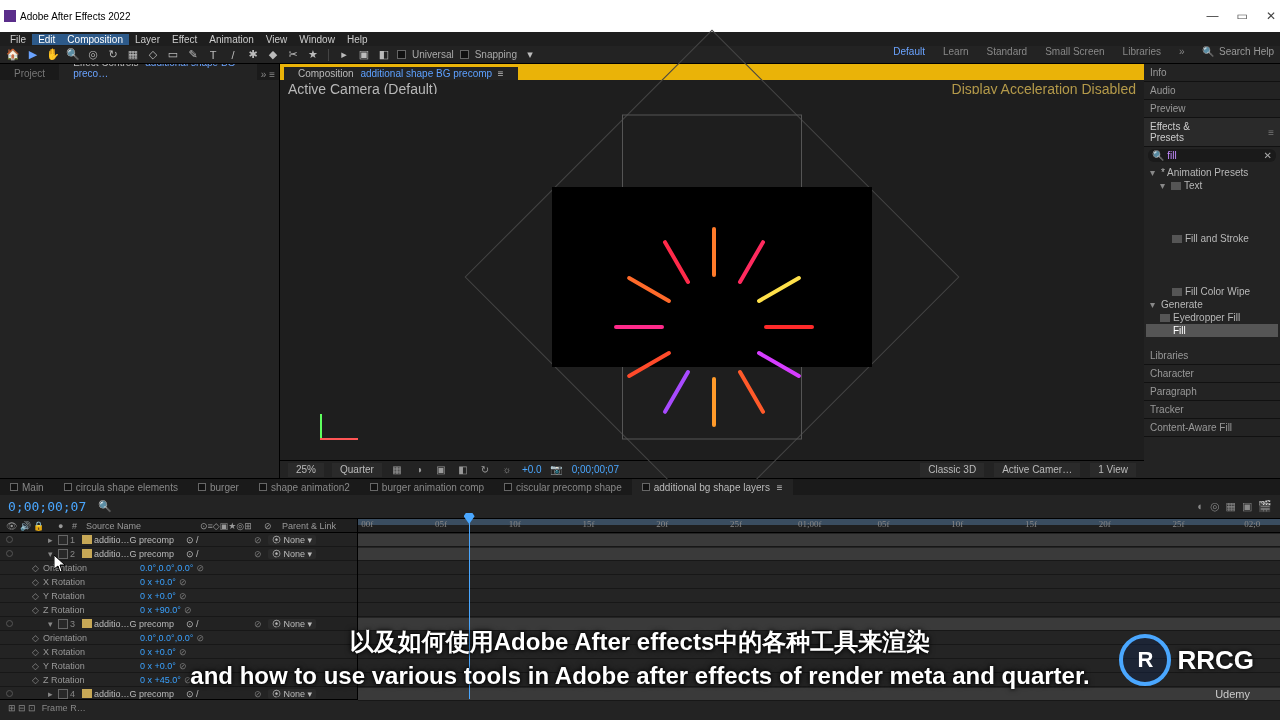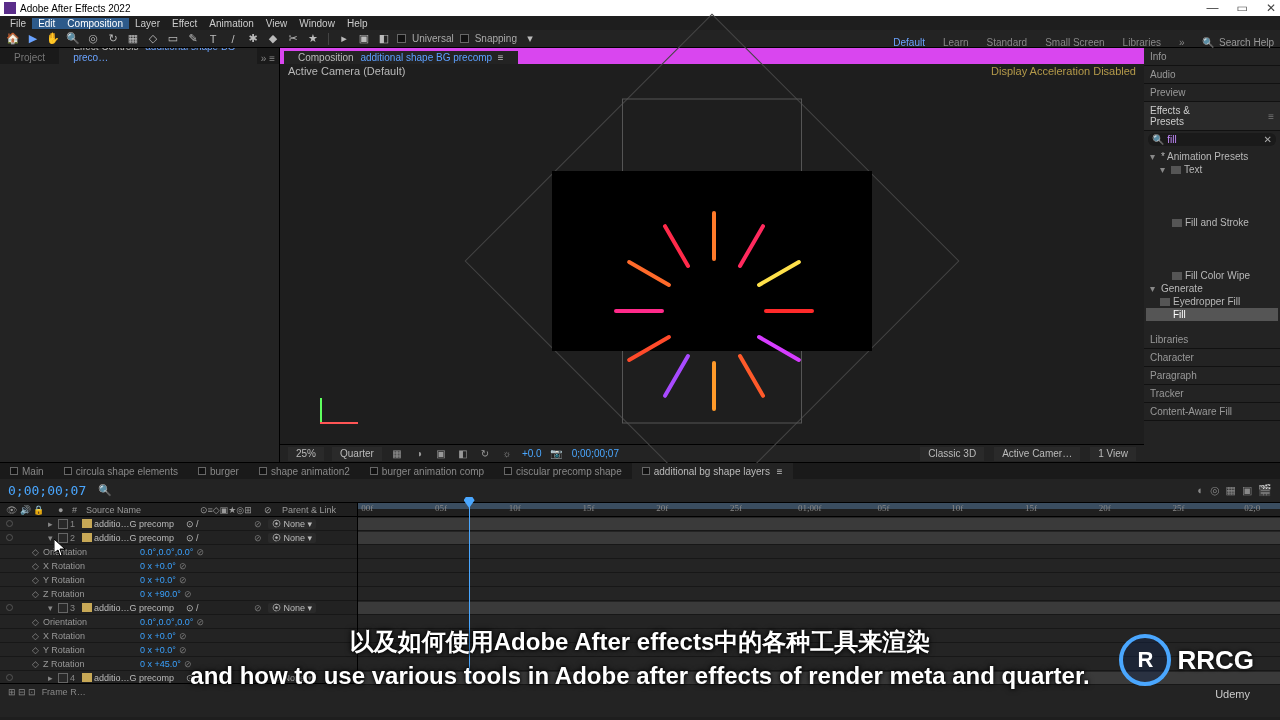--- a/index.html
+++ b/index.html
@@ -1,52 +1,52 @@
 <!DOCTYPE html>
 <html><head>
 <meta charset="utf-8">
 <style>
   * { margin:0; padding:0; box-sizing:border-box; font-family:"Segoe UI",Arial,sans-serif; }
   body { width:1280px; height:720px; overflow:hidden; background:#1e1e1e; color:#b8b8b8; font-size:11px; }
 
-  .titlebar { height:16px; background:#fff; display:flex; align-items:center; padding:0 4px; color:#000; font-size:10px; }
+  .titlebar { height:32px; background:#fff; display:flex; align-items:center; padding:0 4px; color:#000; font-size:10px; }
   .titlebar .app-icon { width:12px; height:12px; background:#5a2d8a; margin-right:4px; }
   .titlebar .win-btns { margin-left:auto; display:flex; gap:18px; font-size:12px; color:#444; }
 
   .menubar { height:14px; background:#1e1e1e; display:flex; align-items:center; padding:0 4px; font-size:10px; color:#ccc; }
   .menubar .mitem { padding:0 6px; cursor:pointer; }
   .menubar .mitem.active { background:#2d5a8a; color:#fff; }
 
   .toolbar { height:18px; background:#232323; border-bottom:1px solid #000; display:flex; align-items:center; padding:0 6px; gap:6px; position:relative; }
   .toolbar .tool { width:14px; height:14px; display:flex; align-items:center; justify-content:center; color:#bbb; }
   .toolbar .tool.arrow { color:#6aa3ff; }
   .toolbar .sep { width:1px; height:12px; background:#444; margin:0 2px; }
   .toolbar .check { width:9px; height:9px; border:1px solid #666; background:#111; }
   .toolbar .lbl { font-size:10px; color:#aaa; }
-  .workspace-tabs { position:absolute; right:6px; top:0; display:flex; align-items:flex-end; gap:18px; font-size:10px; color:#888; height:18px; }
+  .workspace-tabs { position:absolute; right:6px; top:0; display:flex; align-items:flex-start; gap:18px; font-size:10px; color:#888; height:18px; }
   .workspace-tabs .ws.active { color:#6aa3ff; }
   .workspace-tabs .search { display:flex; align-items:center; gap:4px; }
   .workspace-tabs .searchlens { color:#aaa; }
 
   .upper { height:415px; display:flex; border-bottom:1px solid #000;}
   .left-col { width:280px; display:flex; flex-direction:column; border-right:1px solid #000; background:#232323; }
   .panel-tabs { height:16px; background:#1a1a1a; display:flex; align-items:flex-end; font-size:10px; }
   .panel-tab { padding:1px 14px; background:#1a1a1a; color:#777; }
   .panel-tab.active { background:#232323; color:#bbb; }
   .panel-tab .link { color:#6aa3ff; margin-left:4px; }
   .panel-menu { margin-left:auto; padding:0 4px; color:#888; }
   .left-sub { padding:2px 6px; font-size:10px; color:#999; }
   .left-body { flex:1; background:#232323; padding:4px;}
 
   .center-col { flex:1; display:flex; flex-direction:column; background:#1e1e1e; }
-  .center-tabs { height:16px; background:#d946ef; display:flex; align-items:flex-end; font-size:10px; padding-left:4px;}
+  .center-tabs { height:16px; background:#eab308; display:flex; align-items:flex-end; font-size:10px; padding-left:4px;}
   .center-tabs .link { color:#5da0ff; margin-left:4px; }
   .center-bread { height:14px; padding:1px 8px; font-size:10px; color:#888;}
   .center-bread a { color:#5da0ff; }
-  .center-note { height:14px; padding:1px 8px; font-size:11px; display:flex; }
+  .center-note { height:14px; padding:1px 8px; font-size:14px; display:flex; }
   .center-note .right { margin-left:auto; color:#b49a4a; }
 
   .viewer { flex:1; position:relative; background:#1e1e1e; }
   .frame-rect { position:absolute; left:50%; top:50%; transform:translate(-50%,-50%); width:320px; height:180px; background:#000; }
   .outer-wire { position:absolute; width:180px; height:325px; border:1px solid #555; left:50%; top:50%; transform:translate(-50%,-50%); }
   .outer-diag { position:absolute; width:350px; height:350px; border:1px solid #444; left:50%; top:50%; transform:translate(-50%,-50%) rotate(45deg); }
   .burst-wrap { position:absolute; left:50%; top:50%; transform:translate(-50%,-50%); }
   .burst-line { position:absolute; width:4px; height:50px; border-radius:2px; top:0; left:0; transform-origin:50% 100%; }
   .axis { position:absolute; left:40px; bottom:20px; }
   .axis .y { position:absolute; width:2px; height:26px; background:#5eff5e; left:0; bottom:0; }

